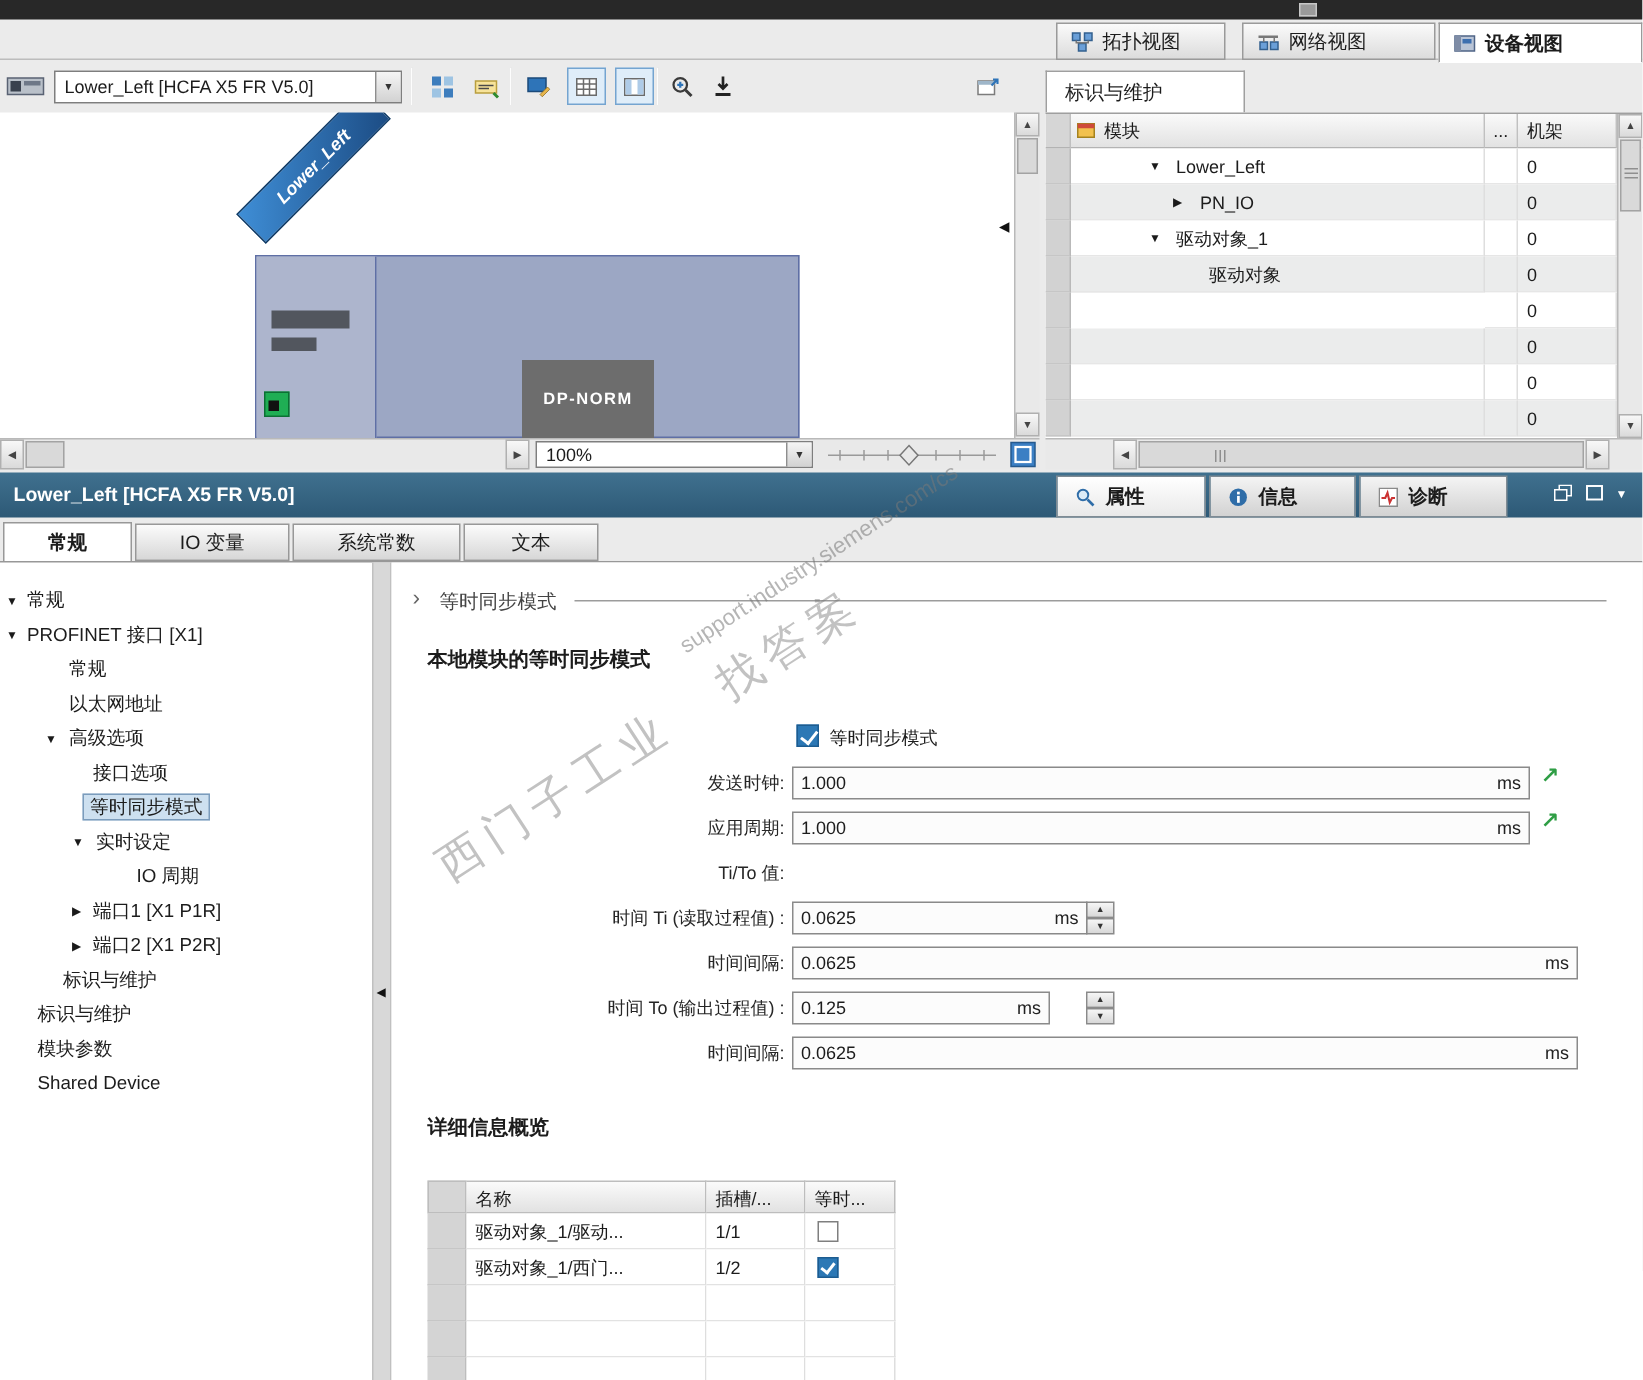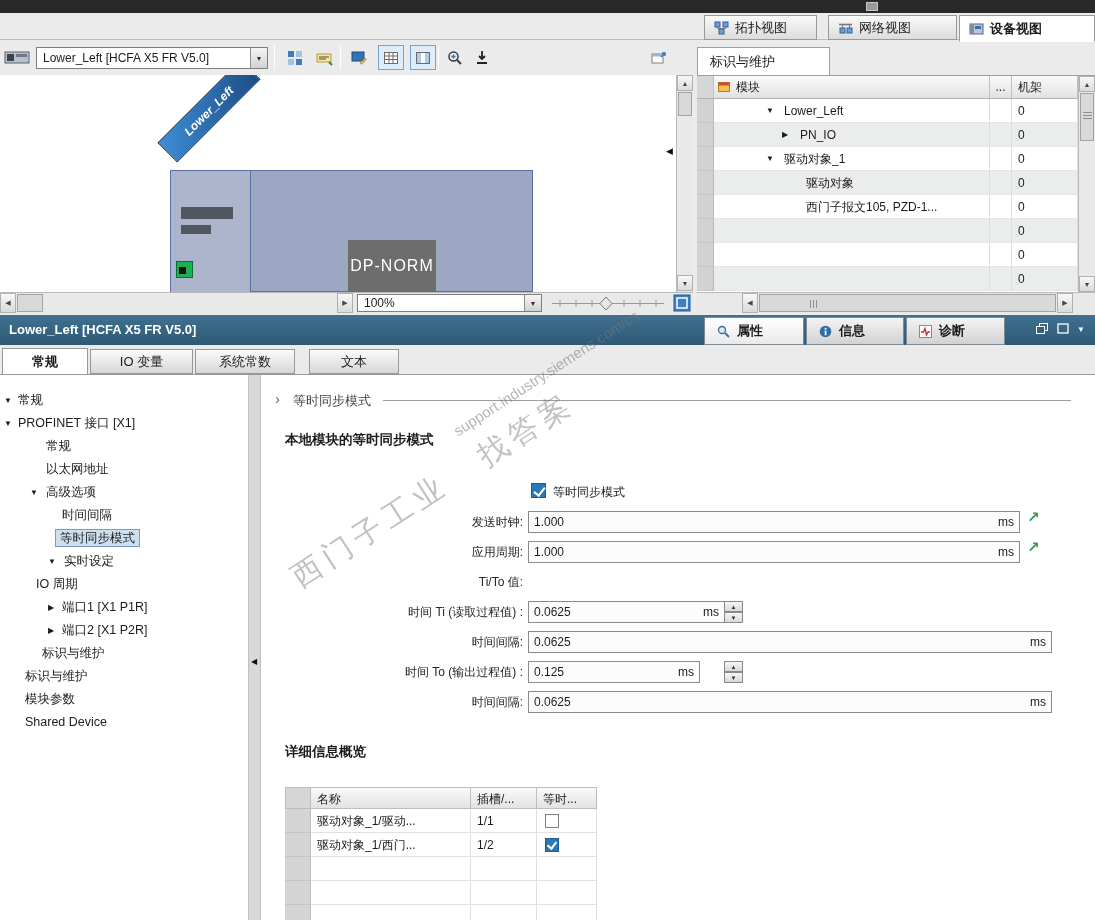--- a/index.html
+++ b/index.html
@@ -172,21 +172,21 @@
   <div class="abs" style="left:150px;top:22px;width:118px;height:28px;display:flex;align-items:center;justify-content:center;transform:rotate(-45deg);background:linear-gradient(135deg,#3f8ed6,#1c4c84);border:1px solid #0e3a66;color:#fff;font-weight:bold;font-style:italic;font-size:12px">Lower_Left</div>
   <div class="abs" style="left:170px;top:95px;width:363px;height:122px;background:#9ca7c4;border:1px solid #5f6fa5">
     <div class="abs" style="left:0;top:0;width:80px;height:121px;background:#adb5cd;border-right:1px solid #5f6fa5">
       <div class="abs" style="left:10px;top:36px;width:52px;height:12px;background:#52565e"></div>
       <div class="abs" style="left:10px;top:54px;width:30px;height:9px;background:#52565e"></div>
       <div class="abs" style="left:5px;top:90px;width:17px;height:17px;background:#1fae54;border:1px solid #0c7034">
         <div class="abs" style="left:2px;top:5px;width:7px;height:7px;background:#111"></div>
       </div>
     </div>
   </div>
-  <div class="abs" style="left:348px;top:165px;width:88px;height:52px;background:#6d6d6d;color:#fff;font-weight:normal;font-size:16px;display:flex;align-items:center;justify-content:center;letter-spacing:1px">DP-NORM</div>
+  <div class="abs" style="left:348px;top:165px;width:88px;height:52px;background:#6d6d6d;color:#fff;font-weight:bold;font-size:11px;display:flex;align-items:center;justify-content:center;letter-spacing:1px">DP-NORM</div>
 </div>
 
 <div class="sb" style="left:676px;top:75px;width:17px;height:217px;border-left:1px solid #b9b9b9">
   <span class="sbtn" style="left:0;top:0;width:16px;height:16px">▲</span>
   <div class="thumb" style="left:1px;top:17px;width:14px;height:24px"></div>
   <span class="sbtn" style="left:0;top:200px;width:16px;height:16px">▼</span>
 </div>
 <span class="abs" style="left:666px;top:146px;font-size:9px;color:#111">◀</span>
 
 <div class="sb" style="left:0;top:292px;width:693px;height:21px;border-top:1px solid #b9b9b9">
@@ -257,21 +257,20 @@
     <div class="cell" style="left:315px;width:66px;padding-left:6px">0</div>
   </div>
   <div class="orow alt abs" style="left:0;top:95px;width:381px;height:24px">
     <div class="cell gut" style="left:0;width:17px"></div>
     <div class="cell" style="left:17px;width:276px;padding-left:92px"><span>驱动对象</span></div>
     <div class="cell" style="left:293px;width:22px"></div>
     <div class="cell" style="left:315px;width:66px;padding-left:6px">0</div>
   </div>
   <div class="orow abs" style="left:0;top:119px;width:381px;height:24px">
     <div class="cell gut" style="left:0;width:17px"></div>
-    <div class="cell" style="left:17px;width:276px;padding-left:92px"><span>西门子报文105, PZD-1...</span></div>
     <div class="cell" style="left:293px;width:22px"></div>
     <div class="cell" style="left:315px;width:66px;padding-left:6px">0</div>
   </div>
   <div class="orow alt abs" style="left:0;top:143px;width:381px;height:24px">
     <div class="cell gut" style="left:0;width:17px"></div>
     <div class="cell" style="left:17px;width:276px"></div>
     <div class="cell" style="left:293px;width:22px"></div>
     <div class="cell" style="left:315px;width:66px;padding-left:6px">0</div>
   </div>
   <div class="orow abs" style="left:0;top:167px;width:381px;height:24px">
@@ -348,36 +347,36 @@
       <svg width="12" height="11">
         <rect x="1" y="1" width="10" height="9" fill="none" stroke="#fff" stroke-width="1.3"></rect>
       </svg>
     </span>
   <span class="wicon" style="left:1077px;top:10px;color:#fff;font-size:8px">▼</span>
 </div>
 
 <div class="abs" style="left:0;top:345px;width:1095px;height:29px">
   <div class="subtab" style="left:2px;top:3px;width:86px;height:27px;background:#fff;border:1px solid #989898;border-bottom:none;font-weight:bold">常规</div>
   <div class="subtab btn3d" style="left:90px;top:4px;width:103px;height:25px">IO 变量</div>
-  <div class="subtab btn3d" style="left:195px;top:4px;width:100px;height:25px">系统常数</div>
+  <div class="subtab btn3d" style="left:195px;top:4px;width:112px;height:25px">系统常数</div>
   <div class="subtab btn3d" style="left:309px;top:4px;width:90px;height:25px">文本</div>
 </div>
 
 <div class="abs" style="left:0;top:374px;width:1095px;height:546px;background:#fff;border-top:1px solid #989898">
 
   <div class="abs" style="left:0;top:0;width:248px;height:546px;padding-top:14px;overflow:hidden">
     <div class="nav-item" style="padding-left:18px"><span class="tw" style="left:4px">▼</span><span>常规</span></div>
     <div class="nav-item" style="padding-left:18px"><span class="tw" style="left:4px">▼</span><span>PROFINET 接口 [X1]</span></div>
     <div class="nav-item" style="padding-left:46px"><span>常规</span></div>
     <div class="nav-item" style="padding-left:46px"><span>以太网地址</span></div>
     <div class="nav-item" style="padding-left:46px"><span class="tw" style="left:30px">▼</span><span>高级选项</span></div>
-    <div class="nav-item" style="padding-left:62px"><span>时间间隔</span></div>
+    <div class="nav-item" style="padding-left:62px"><span>接口选项</span></div>
     <div class="nav-item" style="padding-left:60px"><span class="sel-box">等时同步模式</span></div>
     <div class="nav-item" style="padding-left:64px"><span class="tw" style="left:48px">▼</span><span>实时设定</span></div>
-    <div class="nav-item" style="padding-left:36px"><span>IO 周期</span></div>
+    <div class="nav-item" style="padding-left:91px"><span>IO 周期</span></div>
     <div class="nav-item" style="padding-left:62px"><span class="tw" style="left:48px">▶</span><span>端口1 [X1 P1R]</span></div>
     <div class="nav-item" style="padding-left:62px"><span class="tw" style="left:48px">▶</span><span>端口2 [X1 P2R]</span></div>
     <div class="nav-item" style="padding-left:42px"><span>标识与维护</span></div>
     <div class="nav-item" style="padding-left:25px"><span>标识与维护</span></div>
     <div class="nav-item" style="padding-left:25px"><span>模块参数</span></div>
     <div class="nav-item" style="padding-left:25px"><span>Shared Device</span></div>
   </div>
 
   <div class="abs" style="left:248px;top:0;width:13px;height:546px;background:#d8d8d8;border-left:1px solid #c0c0c0;border-right:1px solid #c0c0c0">
     <span class="abs" style="left:2px;top:282px;font-size:8px;color:#111">◀</span>

